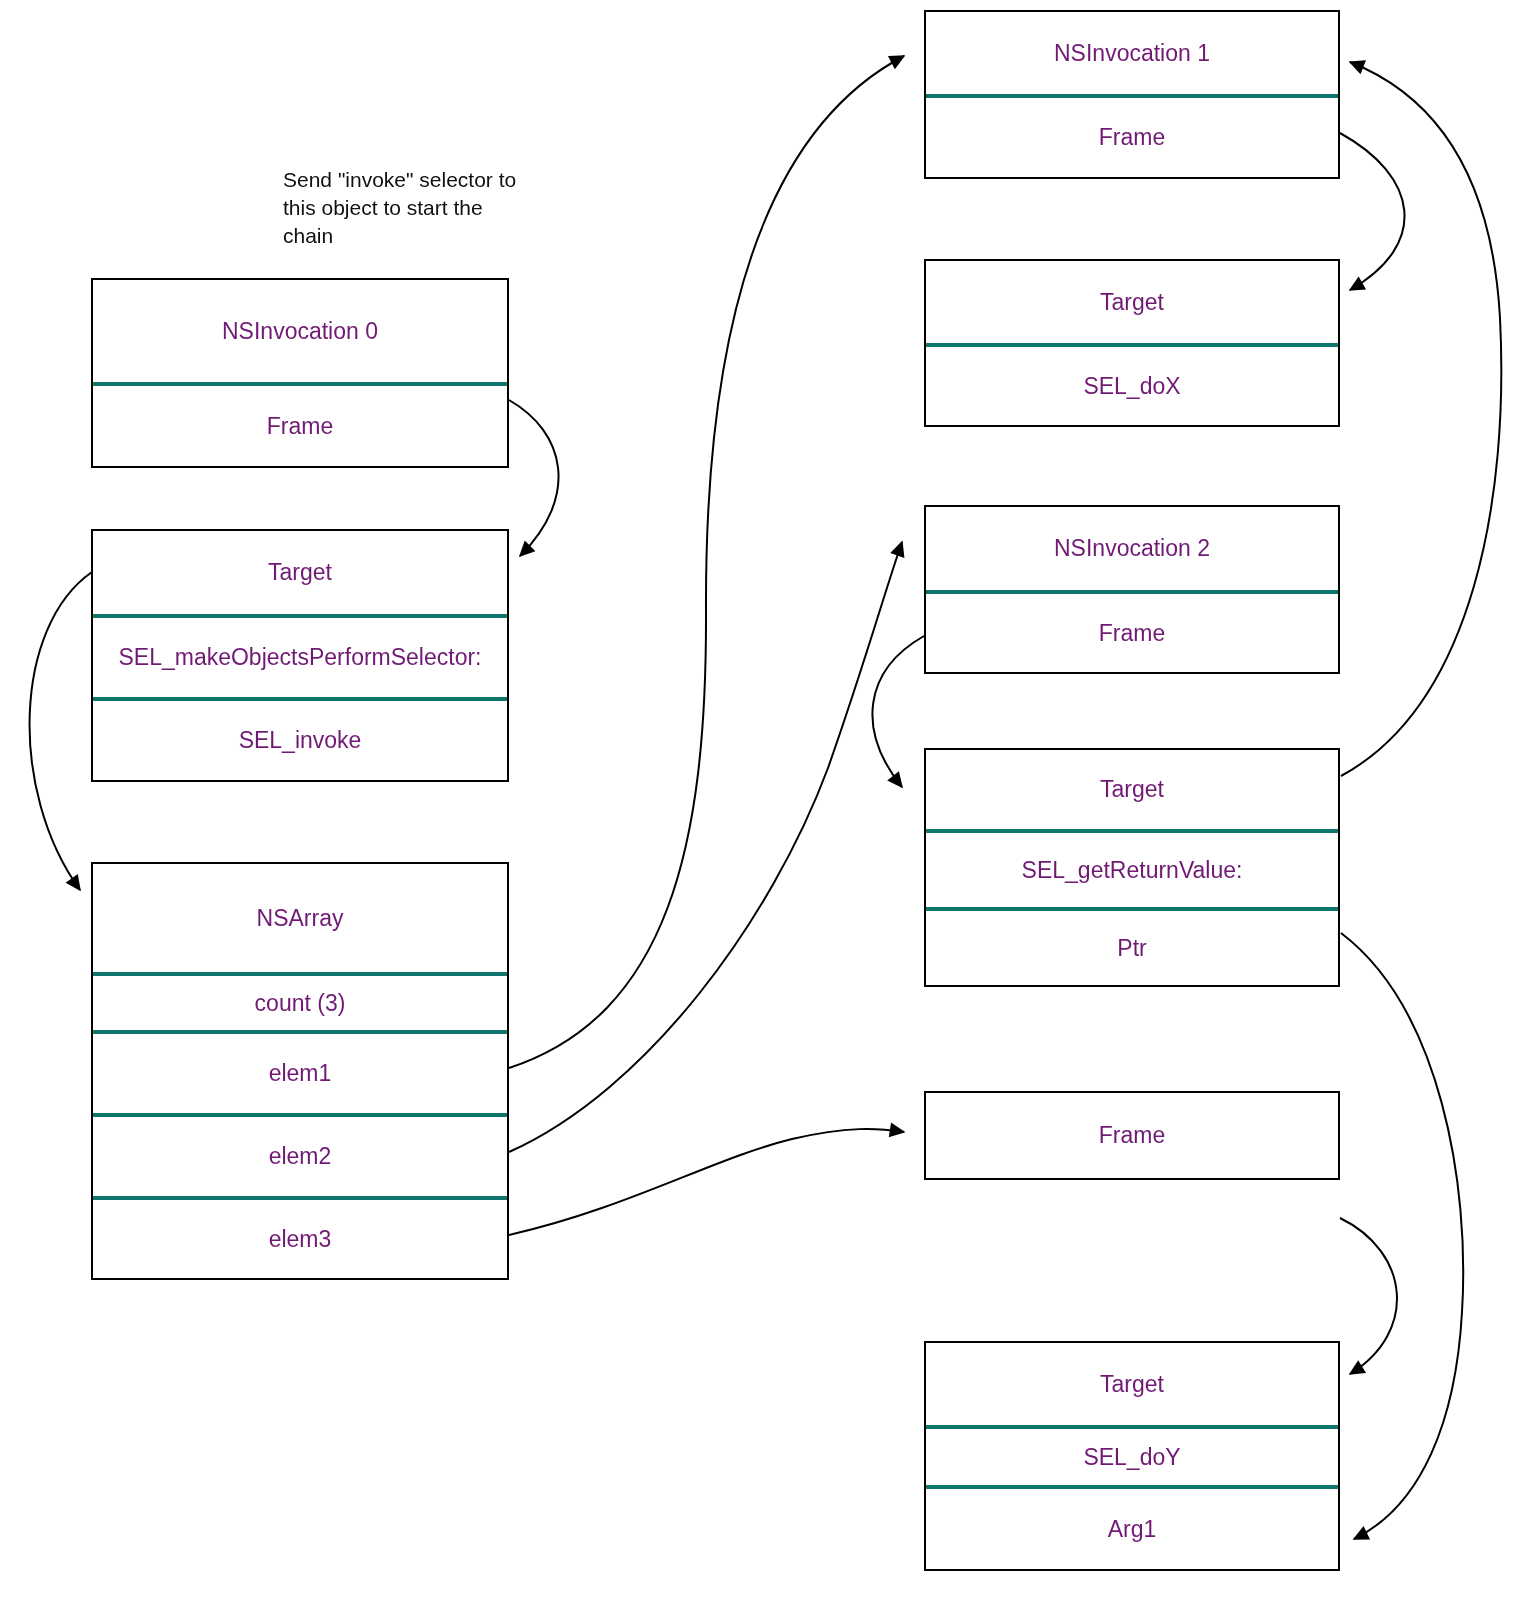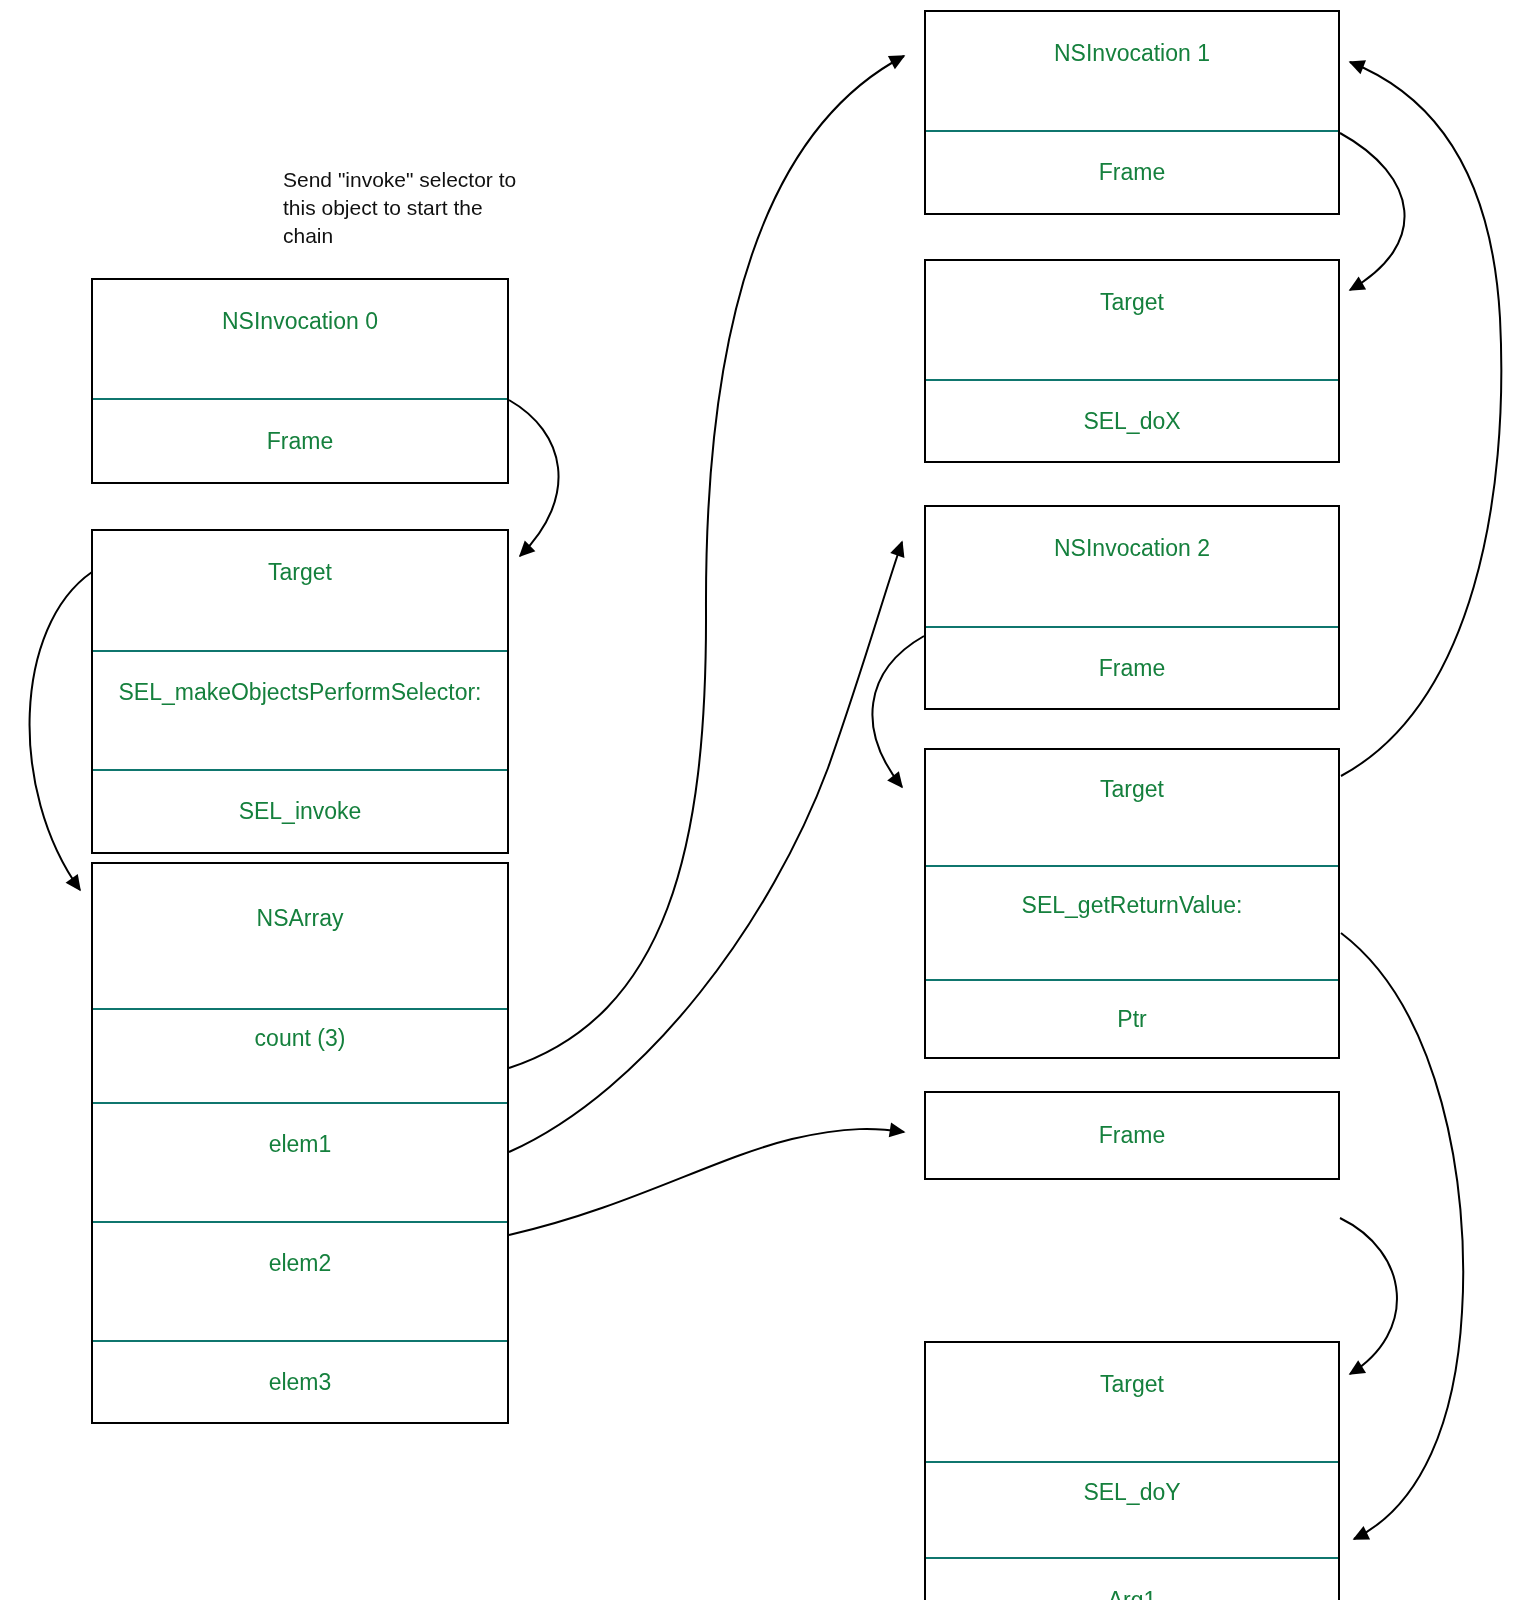--- a/index.html
+++ b/index.html
@@ -33,26 +33,25 @@
     box-sizing: border-box;
     border: 2px solid #000000;
     background: #ffffff;
   }
   .row {
     box-sizing: border-box;
     display: flex;
     align-items: center;
     justify-content: center;
     font-size: 23px;
-    color: #15803d;
+    color: #701a75;
     white-space: nowrap;
   }
   .row + .row {
-    border-top: 2px solid #0f766e;
-    margin-top: 36px;
+    border-top: 4px solid #0f766e;
   }
   .note {
     position: absolute;
     left: 283px;
     top: 166px;
     font-size: 21px;
     line-height: 28px;
     color: #111111;
   }
 </style>
@@ -79,21 +78,21 @@
     <path class="connector" d="M 1341 933 C 1440 1008, 1470 1184, 1462 1312 C 1456 1420, 1422 1506, 1354 1539" marker-end="url(#arrow)"></path>
   </svg>
 
   <div class="note">
     <div>Send "invoke" selector to</div>
     <div>this object to start the</div>
     <div>chain</div>
   </div>
 
   <div class="box" style="left:91px;top:278px;width:418px">
-    <div class="row" style="height:82px">NSInvocation 0</div>
+    <div class="row" style="height:102px">NSInvocation 0</div>
     <div class="row" style="height:84px">Frame</div>
   </div>
 
   <div class="box" style="left:91px;top:529px;width:418px">
     <div class="row" style="height:83px">Target</div>
     <div class="row" style="height:83px">SEL_makeObjectsPerformSelector:</div>
     <div class="row" style="height:83px">SEL_invoke</div>
   </div>
 
   <div class="box" style="left:91px;top:862px;width:418px">

